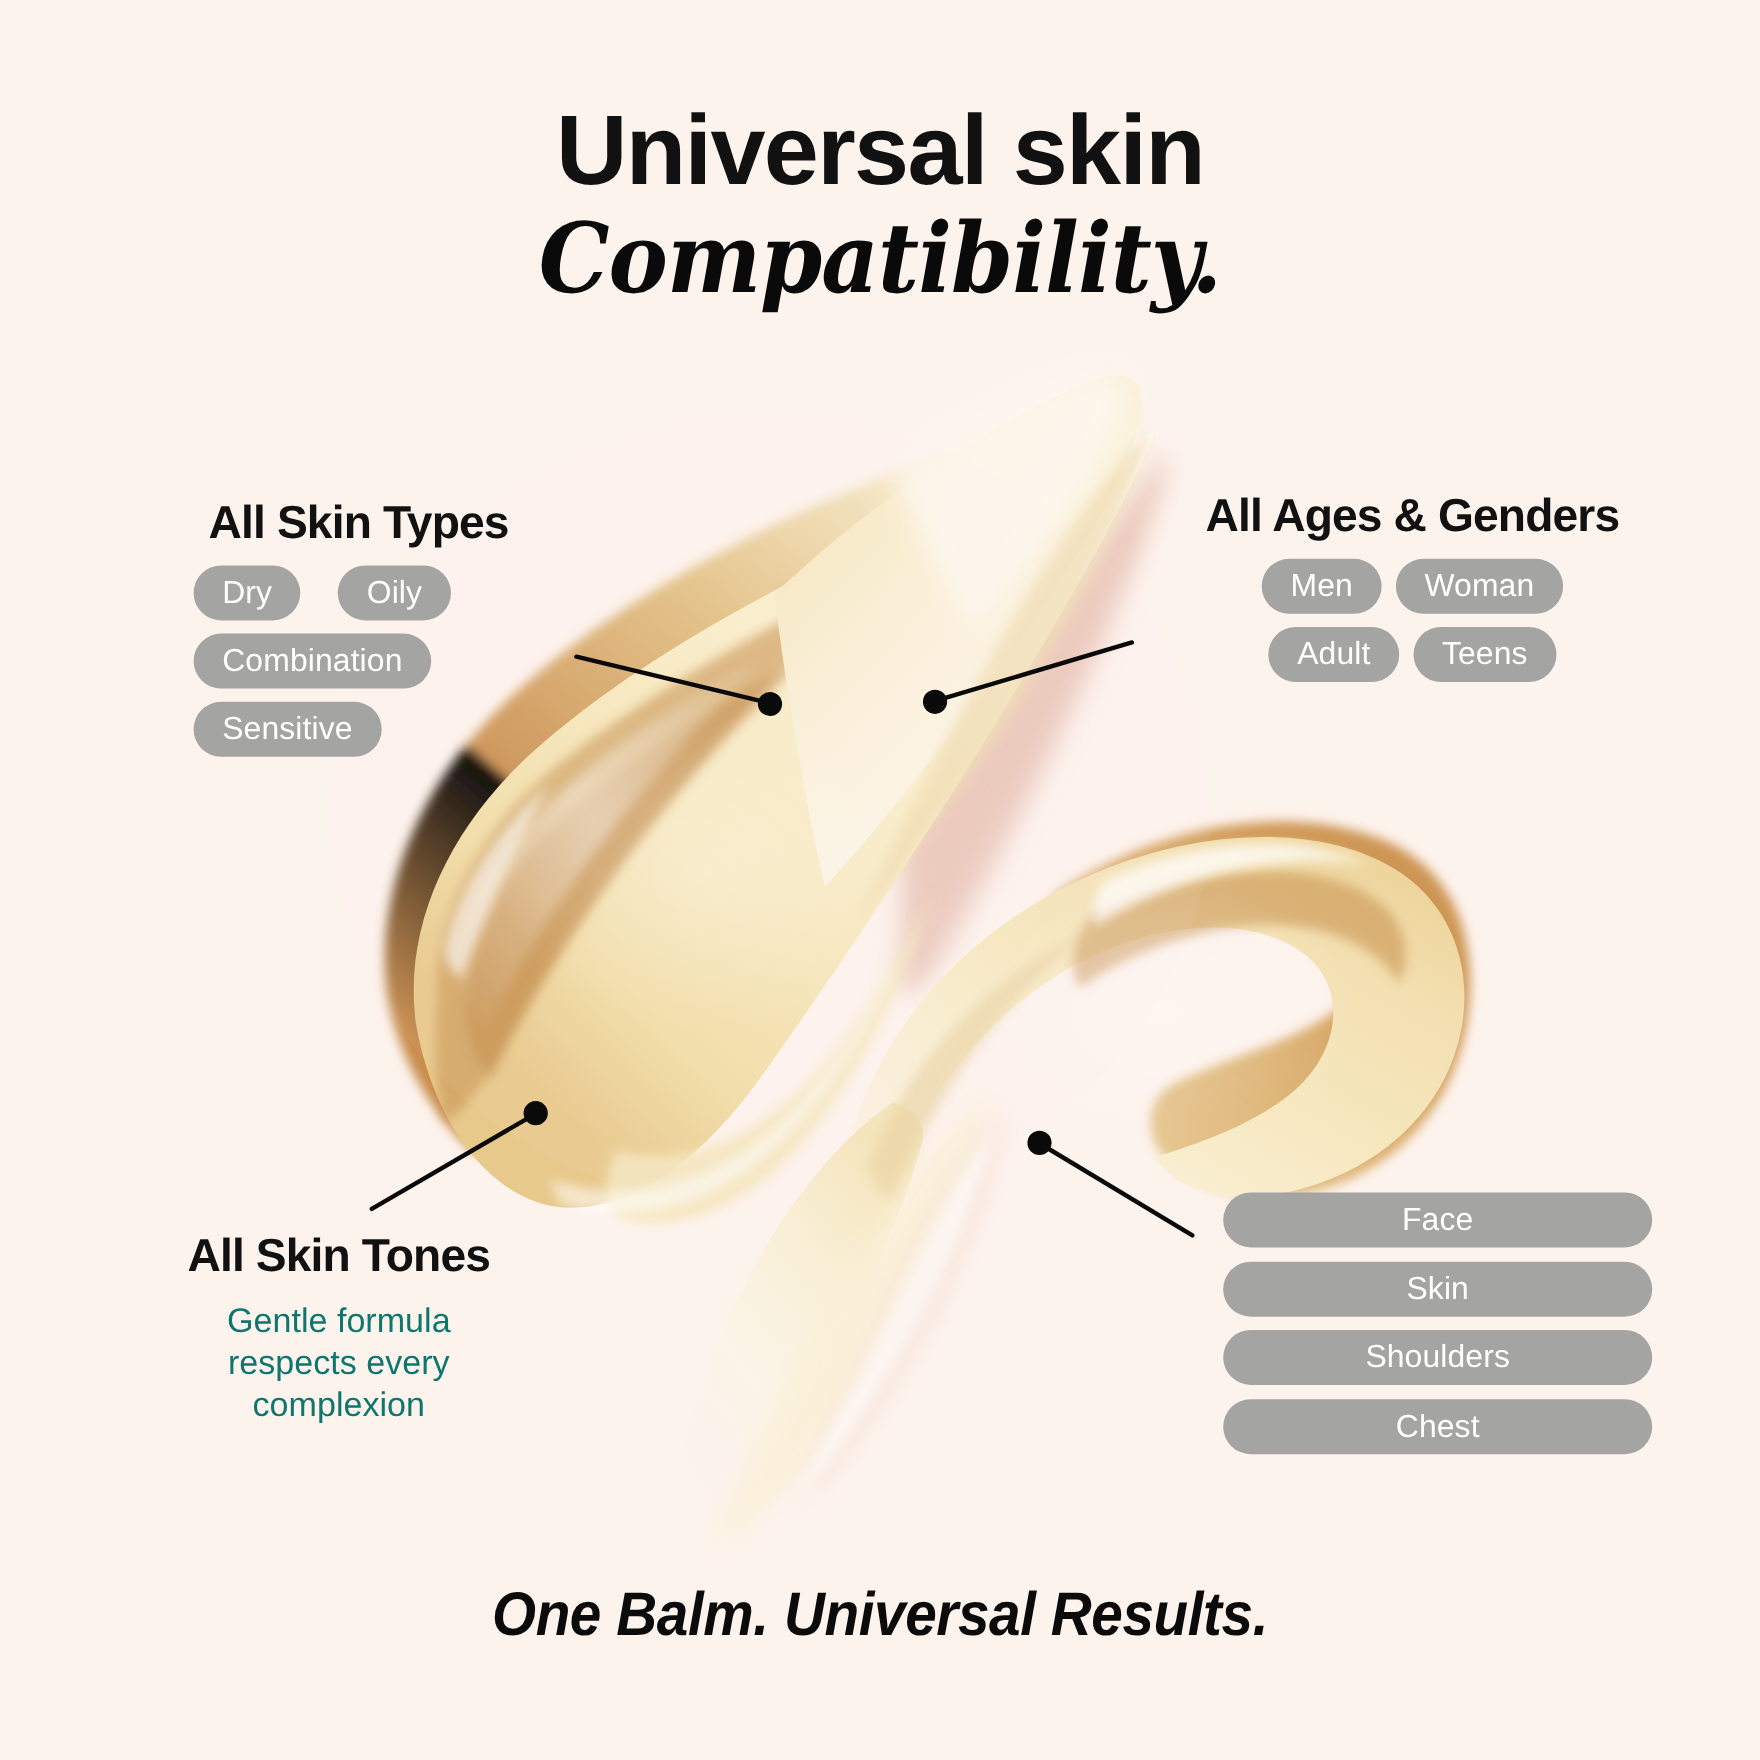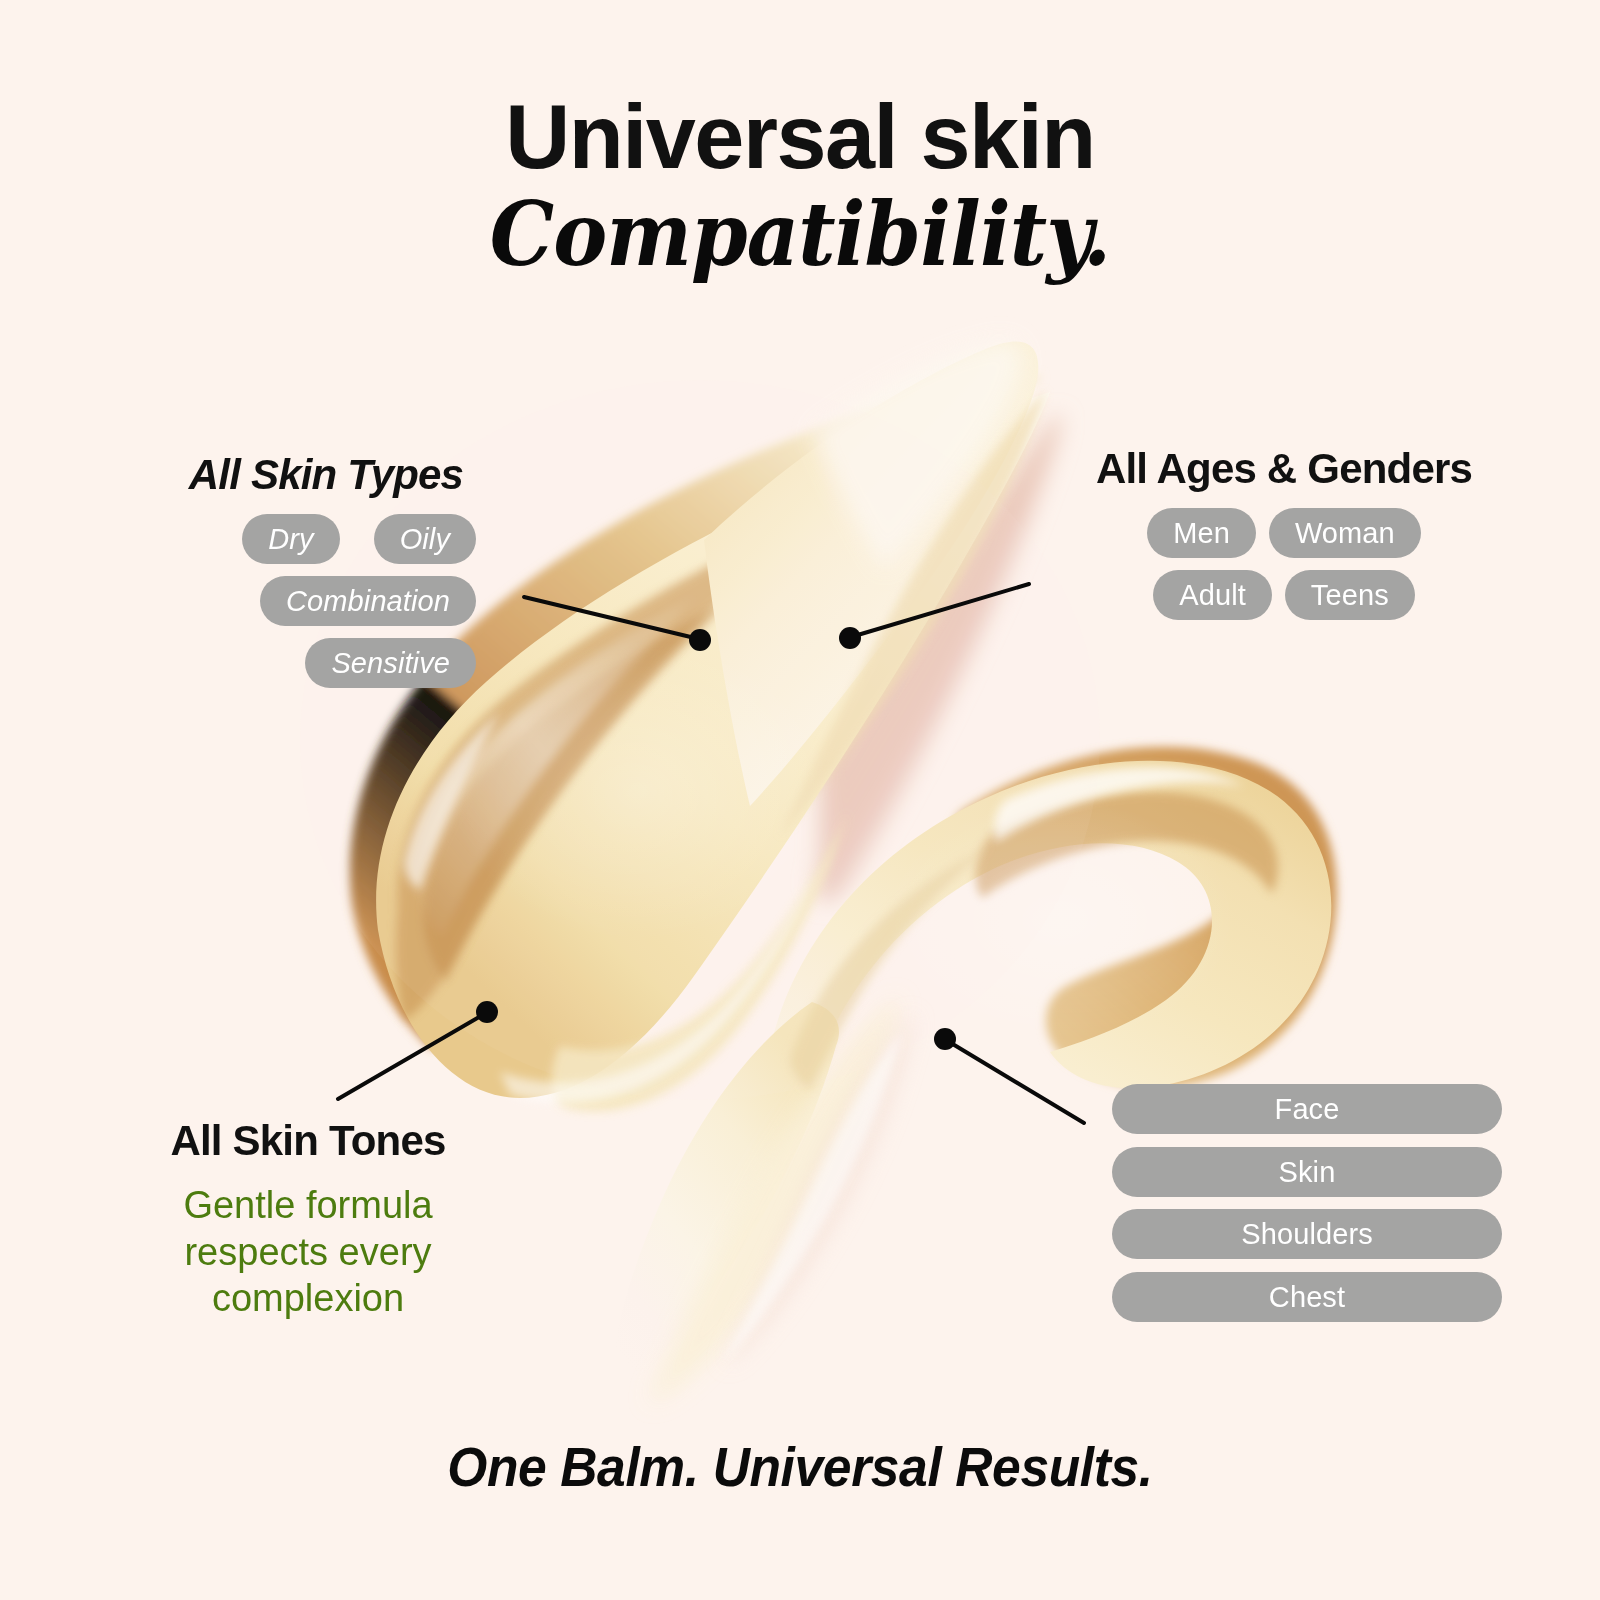--- a/index.html
+++ b/index.html
@@ -79,23 +79,23 @@
     font-weight: 700;
     font-size: 42px;
     line-height: 1.1;
     letter-spacing: -0.8px;
     color: #111111;
     white-space: nowrap;
   }
   .callout-sub {
     font-family: "Liberation Sans", sans-serif;
     font-weight: 400;
-    font-size: 38px;
+    font-size: 31px;
     line-height: 1.22;
-    color: #4d7c0f;
+    color: #0f766e;
     margin-top: 18px;
   }
   .pill-rows {
     margin-top: 16px;
   }
   .pill-row {
     display: flex;
     gap: 13px;
     margin-bottom: 12px;
   }
@@ -115,23 +115,22 @@
     white-space: nowrap;
     box-sizing: border-box;
   }
 
   
   #callout-skin-types {
     left: 176px;
     top: 452px;
     width: 300px;
     text-align: center;
-    font-style: italic;
-  }
-  #callout-skin-types .pill-row { justify-content: flex-end; gap: 34px; }
+  }
+  #callout-skin-types .pill-row { justify-content: flex-start; gap: 34px; }
 
   #callout-ages {
     left: 1068px;
     top: 446px;
     width: 432px;
     text-align: center;
   }
   #callout-ages .pill-row { justify-content: center; }
 
   #callout-skin-tones {

